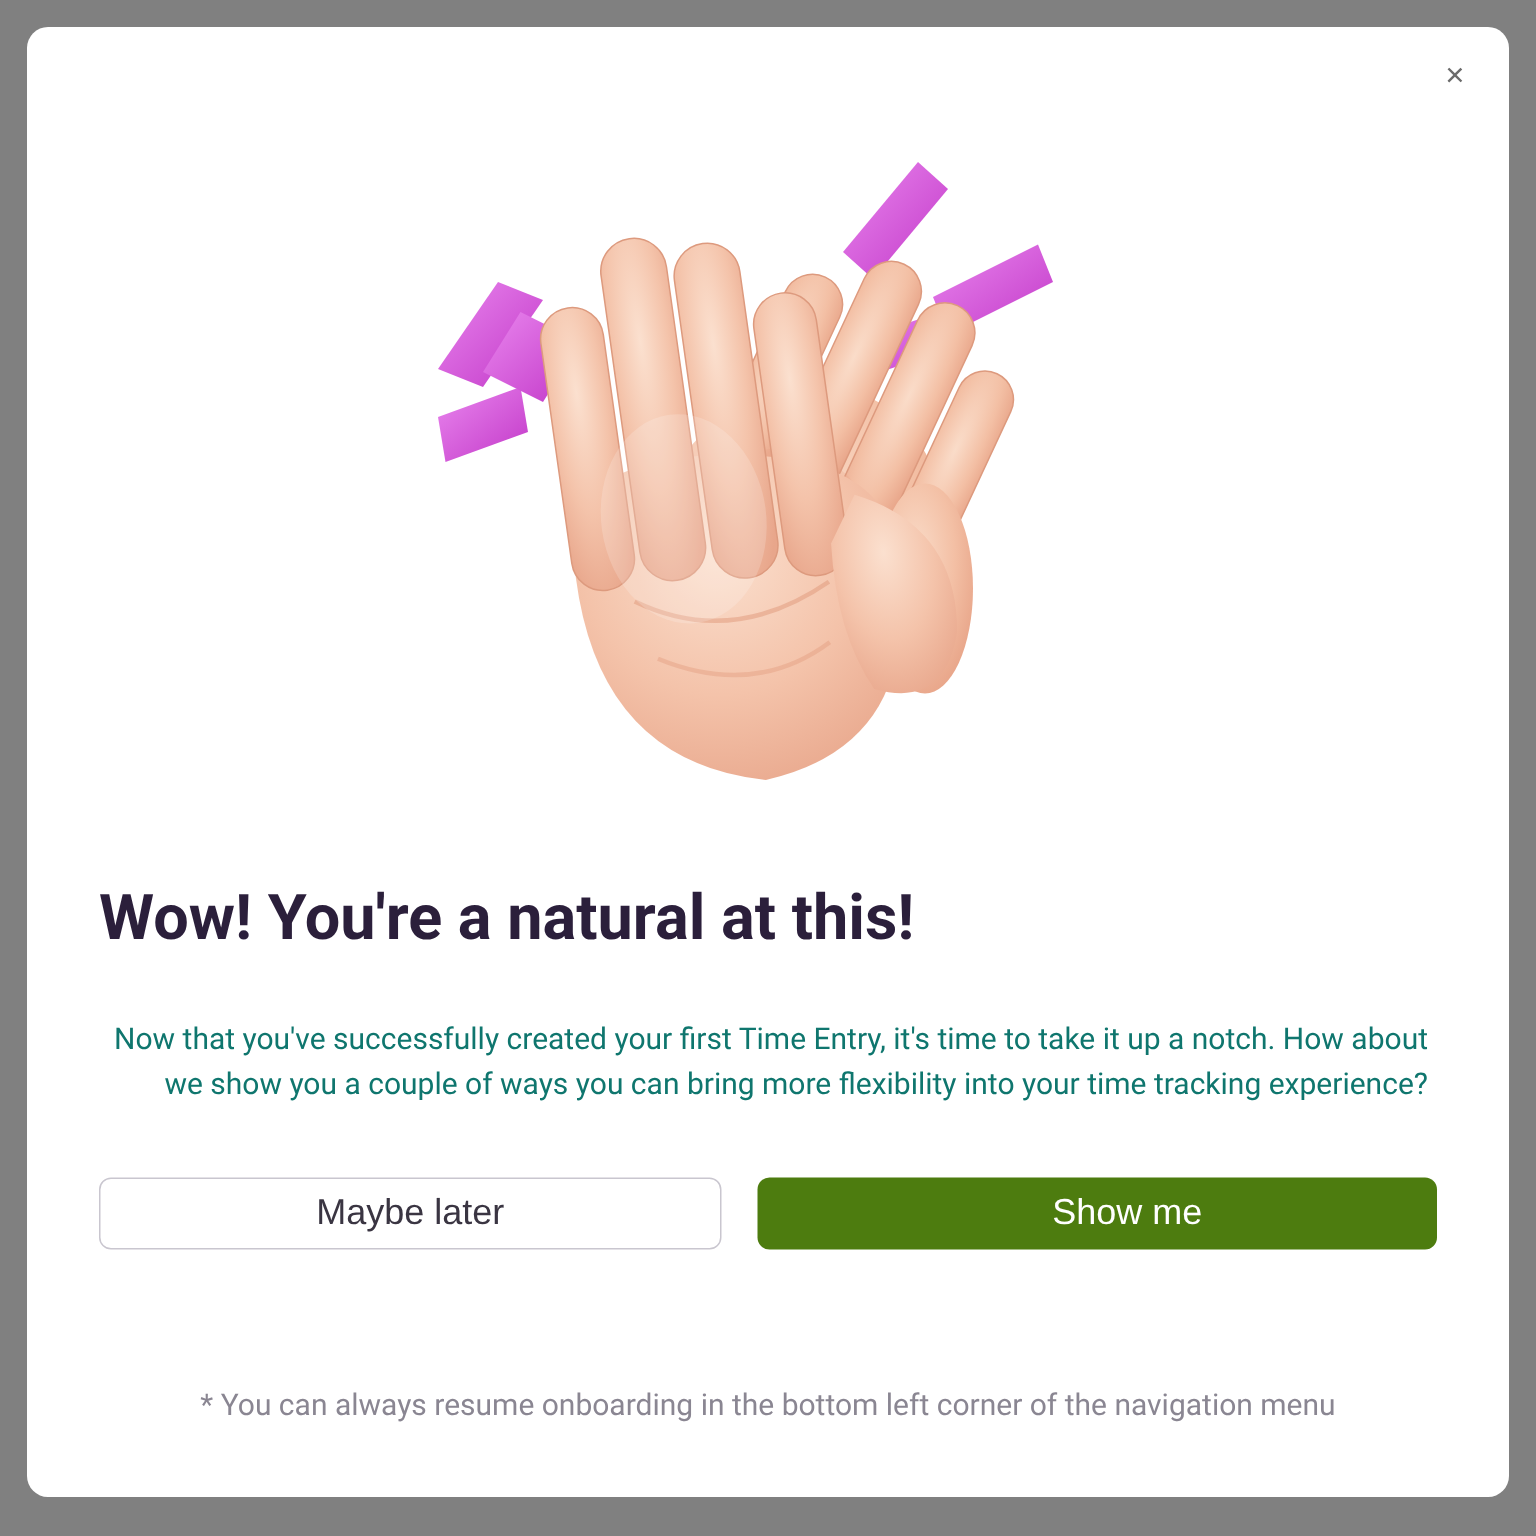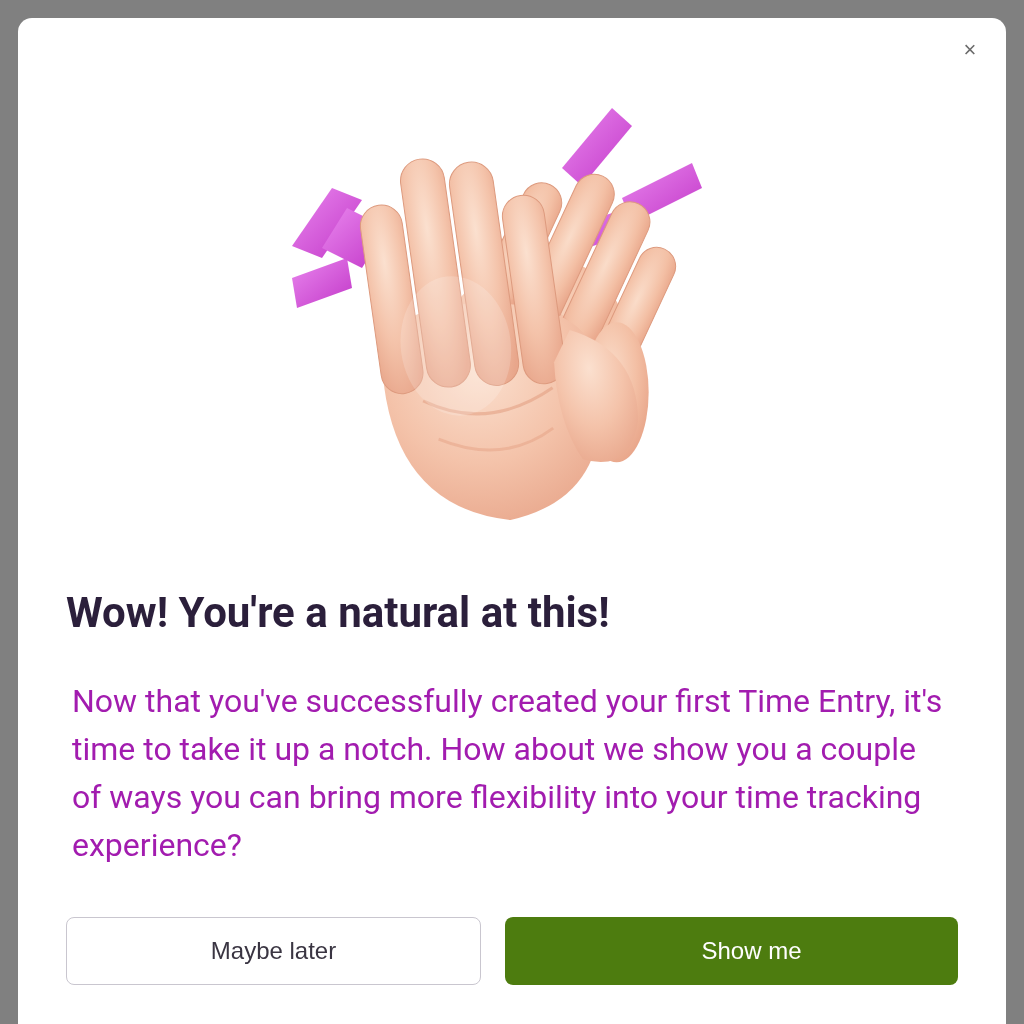--- a/index.html
+++ b/index.html
@@ -62,35 +62,35 @@
       position: relative;
     }
     .title {
       text-align: left;
       font-size: 42px;
       font-weight: 700;
       color: #2b1f3b;
       margin-bottom: 40px;
     }
     .body-text {
-      text-align: left;
-      font-size: 32px;
+      text-align: right;
+      font-size: 20px;
       line-height: 1.5;
-      color: #a21caf;
+      color: #0f766e;
       margin: 0 auto 48px auto;
       max-width: 880px;
     }
     .button-row {
       display: flex;
       gap: 24px;
       margin-bottom: 32px;
     }
     .btn {
       flex: 1;
-      height: 68px;
+      height: 48px;
       border-radius: 8px;
       font-size: 24px;
       font-weight: 500;
       cursor: pointer;
       display: flex;
       align-items: center;
       justify-content: center;
     }
     .btn-secondary {
       background: #ffffff;
@@ -191,14 +191,15 @@
 
     <h1 class="title">Wow! You're a natural at this!</h1>
 
     <p class="body-text">Now that you've successfully created your first Time Entry, it's time to take it up a notch. How about we show you a couple of ways you can bring more flexibility into your time tracking experience?</p>
 
     <div class="button-row">
       <button class="btn btn-secondary">Maybe later</button>
       <button class="btn btn-primary">Show me</button>
     </div>
 
+    <p class="footnote">* You can always resume onboarding in the bottom left corner of the navigation menu</p>
   </div>
 </div>
 
 </body></html>

